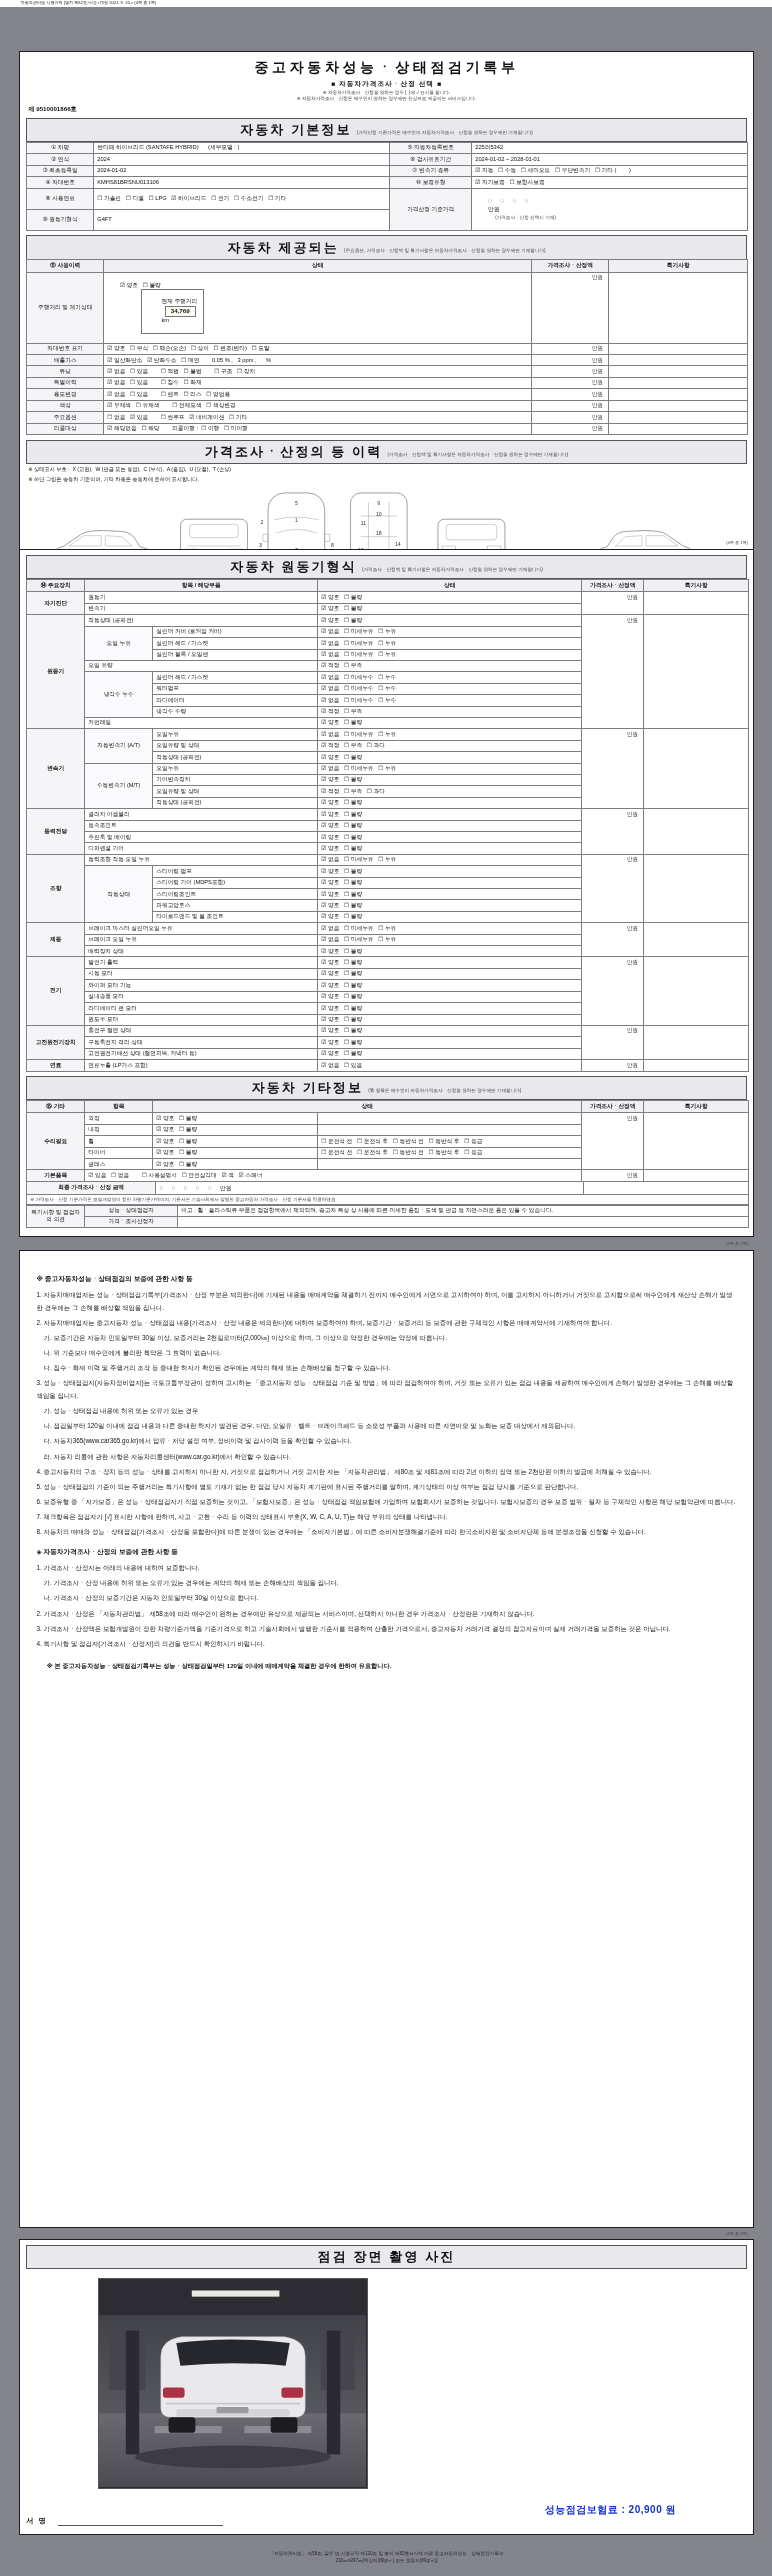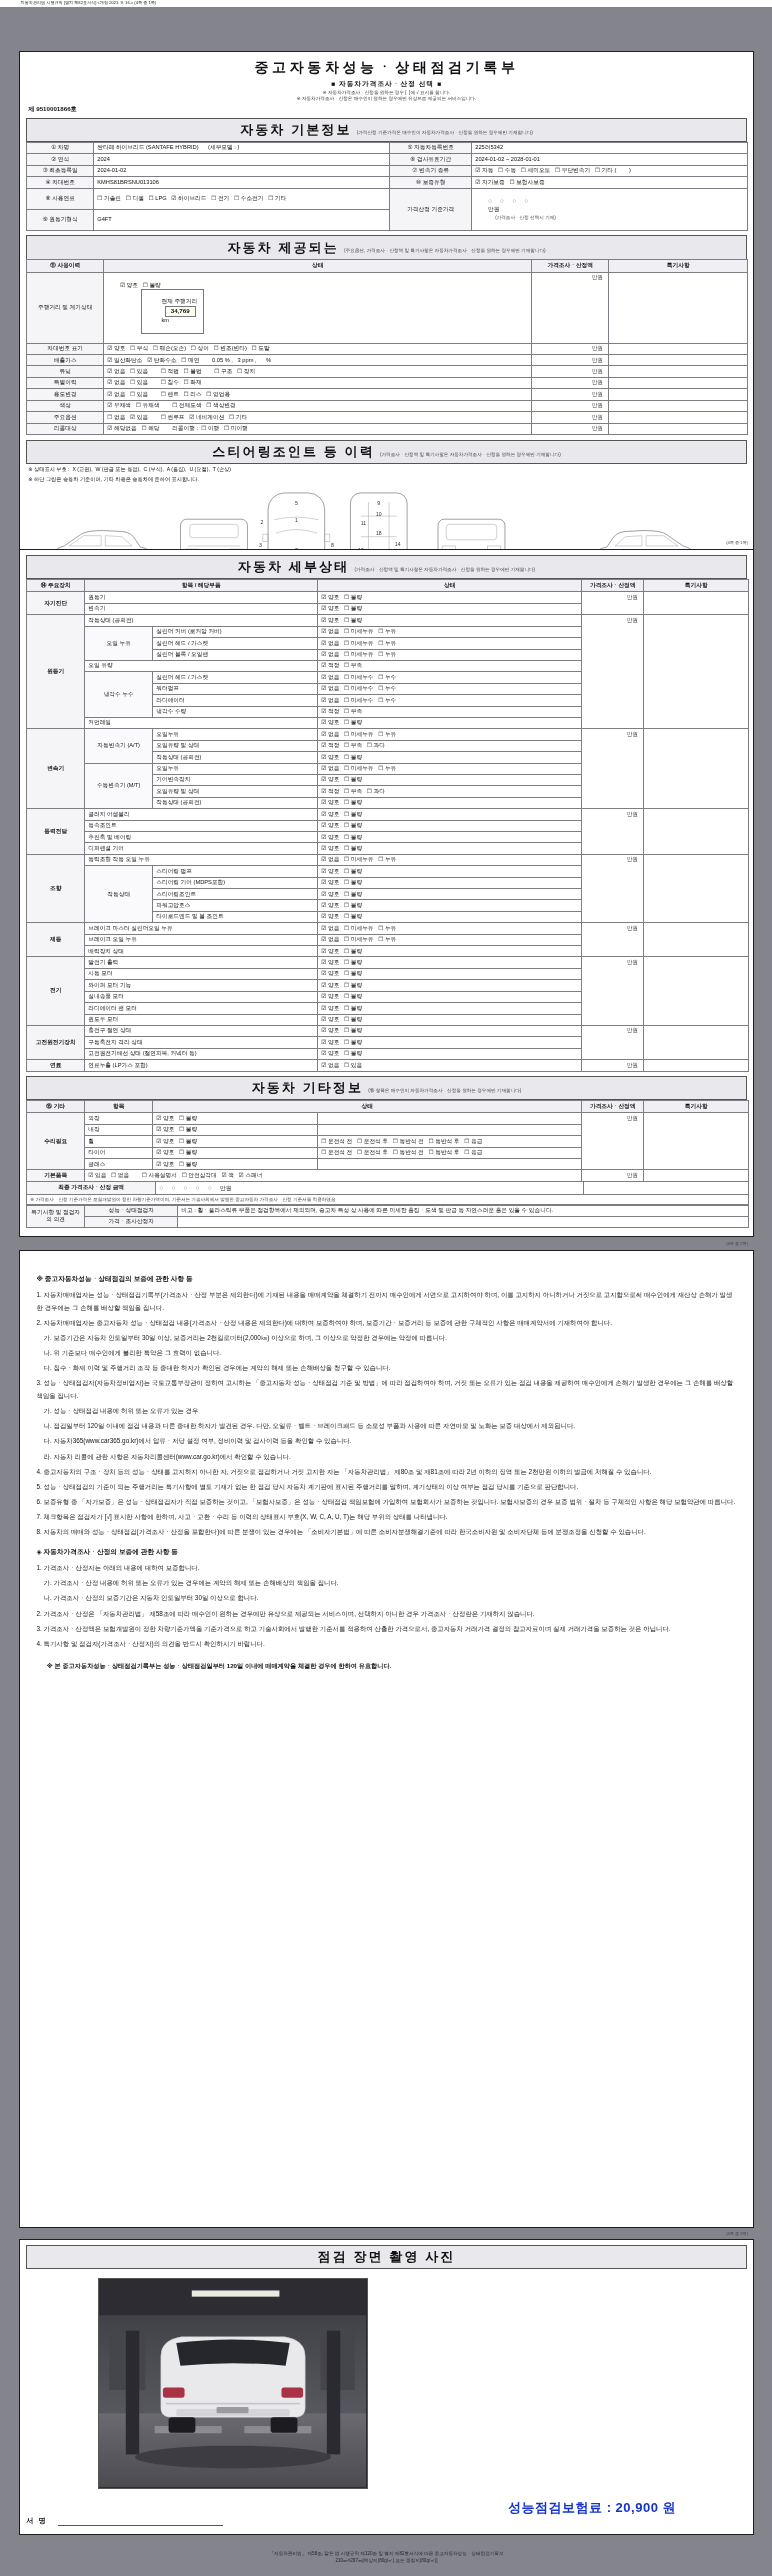--- a/index.html
+++ b/index.html
@@ -46,21 +46,21 @@
   .notices .nh{font-weight:bold;font-size:6.7px;margin:7.2px 0 3.1px 0;}
   .notices .nl{white-space:pre-wrap;margin-bottom:2.1px;}
   .nbox{border:0.8px solid #444;margin:11.3px 31px 0 31px;padding:5.2px 9.3px 7.2px 9.3px;}
   .nbox-title{text-align:center;font-weight:bold;font-size:7.2px;letter-spacing:1.5px;margin-bottom:4.1px;}
   .nbox .nl{font-size:6.2px;line-height:10.8px;}
   .ntail{margin:9.3px 0 0 10.3px;font-size:6.2px;font-weight:bold;}
   .photo-wrap{margin:8.2px 0 0 72px;border:0.5px solid #555;width:268px;height:209px;background:#2c2c31;}
   .signrow{margin-top:27px;text-align:left;}
   .signrow .slabel{font-size:7.2px;font-weight:bold;letter-spacing:5.2px;}
   .signline{display:inline-block;width:165px;border-bottom:0.5px solid #555;margin-left:7.2px;vertical-align:bottom;height:8.2px;}
-  .insurance{position:absolute;right:77px;bottom:17.5px;color:#1433cc;font-weight:bold;font-size:13px;letter-spacing:0.5px;}
+  .insurance{position:absolute;right:77px;bottom:17.5px;color:#1433cc;font-weight:bold;font-size:10px;letter-spacing:0.5px;}
   .footer{position:absolute;left:0;top:2551px;width:773px;text-align:center;font-size:4.6px;color:#26262b;line-height:6.7px;}
   .amount-circles{letter-spacing:3.1px;color:#9a9aa0;font-size:6.7px;margin-right:5.2px;}
 </style>
 </head>
 <body>
 
 <div class="topstrip"><span>자동차관리법 시행규칙 [별지 제82호서식] &lt;개정 2021. 9. 16.&gt;      (4쪽 중 1쪽)</span></div>
 
 <div class="panel" id="p1">
   <div class="doc-title">중고자동차성능ㆍ상태점검기록부</div>
@@ -191,21 +191,21 @@
         </tr>
     <tr>
           <td class="lb">리콜대상</td>
           <td>☑ 해당없음   ☐ 해당        리콜이행 :  ☐ 이행   ☐ 미이행</td>
           <td class="pc">만원</td>
           <td class="nc"></td>
         </tr>
   </tbody>
     </table>
 
-  <div class="secbar"><b>스티어링조인트 등 이력</b><span class="sn">(가격조사ㆍ산정액 및 특기사항은 자동차가격조사ㆍ산정을 원하는 경우에만 기재합니다)</span></div>
+  <div class="secbar"><b>가격조사ㆍ산정의 등 이력</b><span class="sn">(가격조사ㆍ산정액 및 특기사항은 자동차가격조사ㆍ산정을 원하는 경우에만 기재합니다)</span></div>
   <div class="acc-note">※ 상태표시 부호 :  X (교환),  W (판금 또는 용접),  C (부식),  A (흠집),  U (요철),  T (손상)</div>
   <div class="acc-note">※ 하단 그림은 승용차 기준이며, 기타 차종은 승용차에 준하여 표시합니다.</div>
 
   <div class="diag-wrap">
     <svg width="721" height="124" viewBox="0 0 1400 240">
 
       <g transform="translate(40,60)">
         <path class="car" d="M8,88 Q8,64 34,58 L66,36 Q76,28 110,28 L148,30 Q166,32 174,48 L182,60 Q206,64 206,80 L206,90 Q206,97 196,97 L18,97 Q8,97 8,88 Z"></path>
         <path class="car2" d="M44,58 L72,38 L106,38 L106,58 Z M114,58 L114,38 L146,40 L166,58 Z"></path>
         <circle class="car" cx="55" cy="97" r="15"></circle>
@@ -315,21 +315,21 @@
       <td>☐ 1.후드   ☐ 2.프론트휀더   ☐ 3.도어   ☐ 4.트렁크리드   ☐ 5.라디에이터서포트(볼트체결부품)</td>
       <td rowspan="5" class="notehead"></td>
     </tr>
 
   </tbody>
     </table>
 </div>
 <div class="pagemark" style="top:540px">(4쪽 중 1쪽)</div>
 
 <div class="panel" id="p2">
-  <div class="secbar" style="margin-top:0"><b>자동차 세부상태</b><span class="sn">(가격조사ㆍ산정액 및 특기사항은 자동차가격조사ㆍ산정을 원하는 경우에만 기재합니다)</span></div>
+  <div class="secbar" style="margin-top:0"><b>자동차 원동기형식</b><span class="sn">(가격조사ㆍ산정액 및 특기사항은 자동차가격조사ㆍ산정을 원하는 경우에만 기재합니다)</span></div>
   <table>
     <colgroup>
         <col style="width:58px">
         <col style="width:68px">
         <col style="width:165px">
         <col style="width:264px">
         <col style="width:62px">
         <col style="width:105px">
       </colgroup>
     <tbody>

